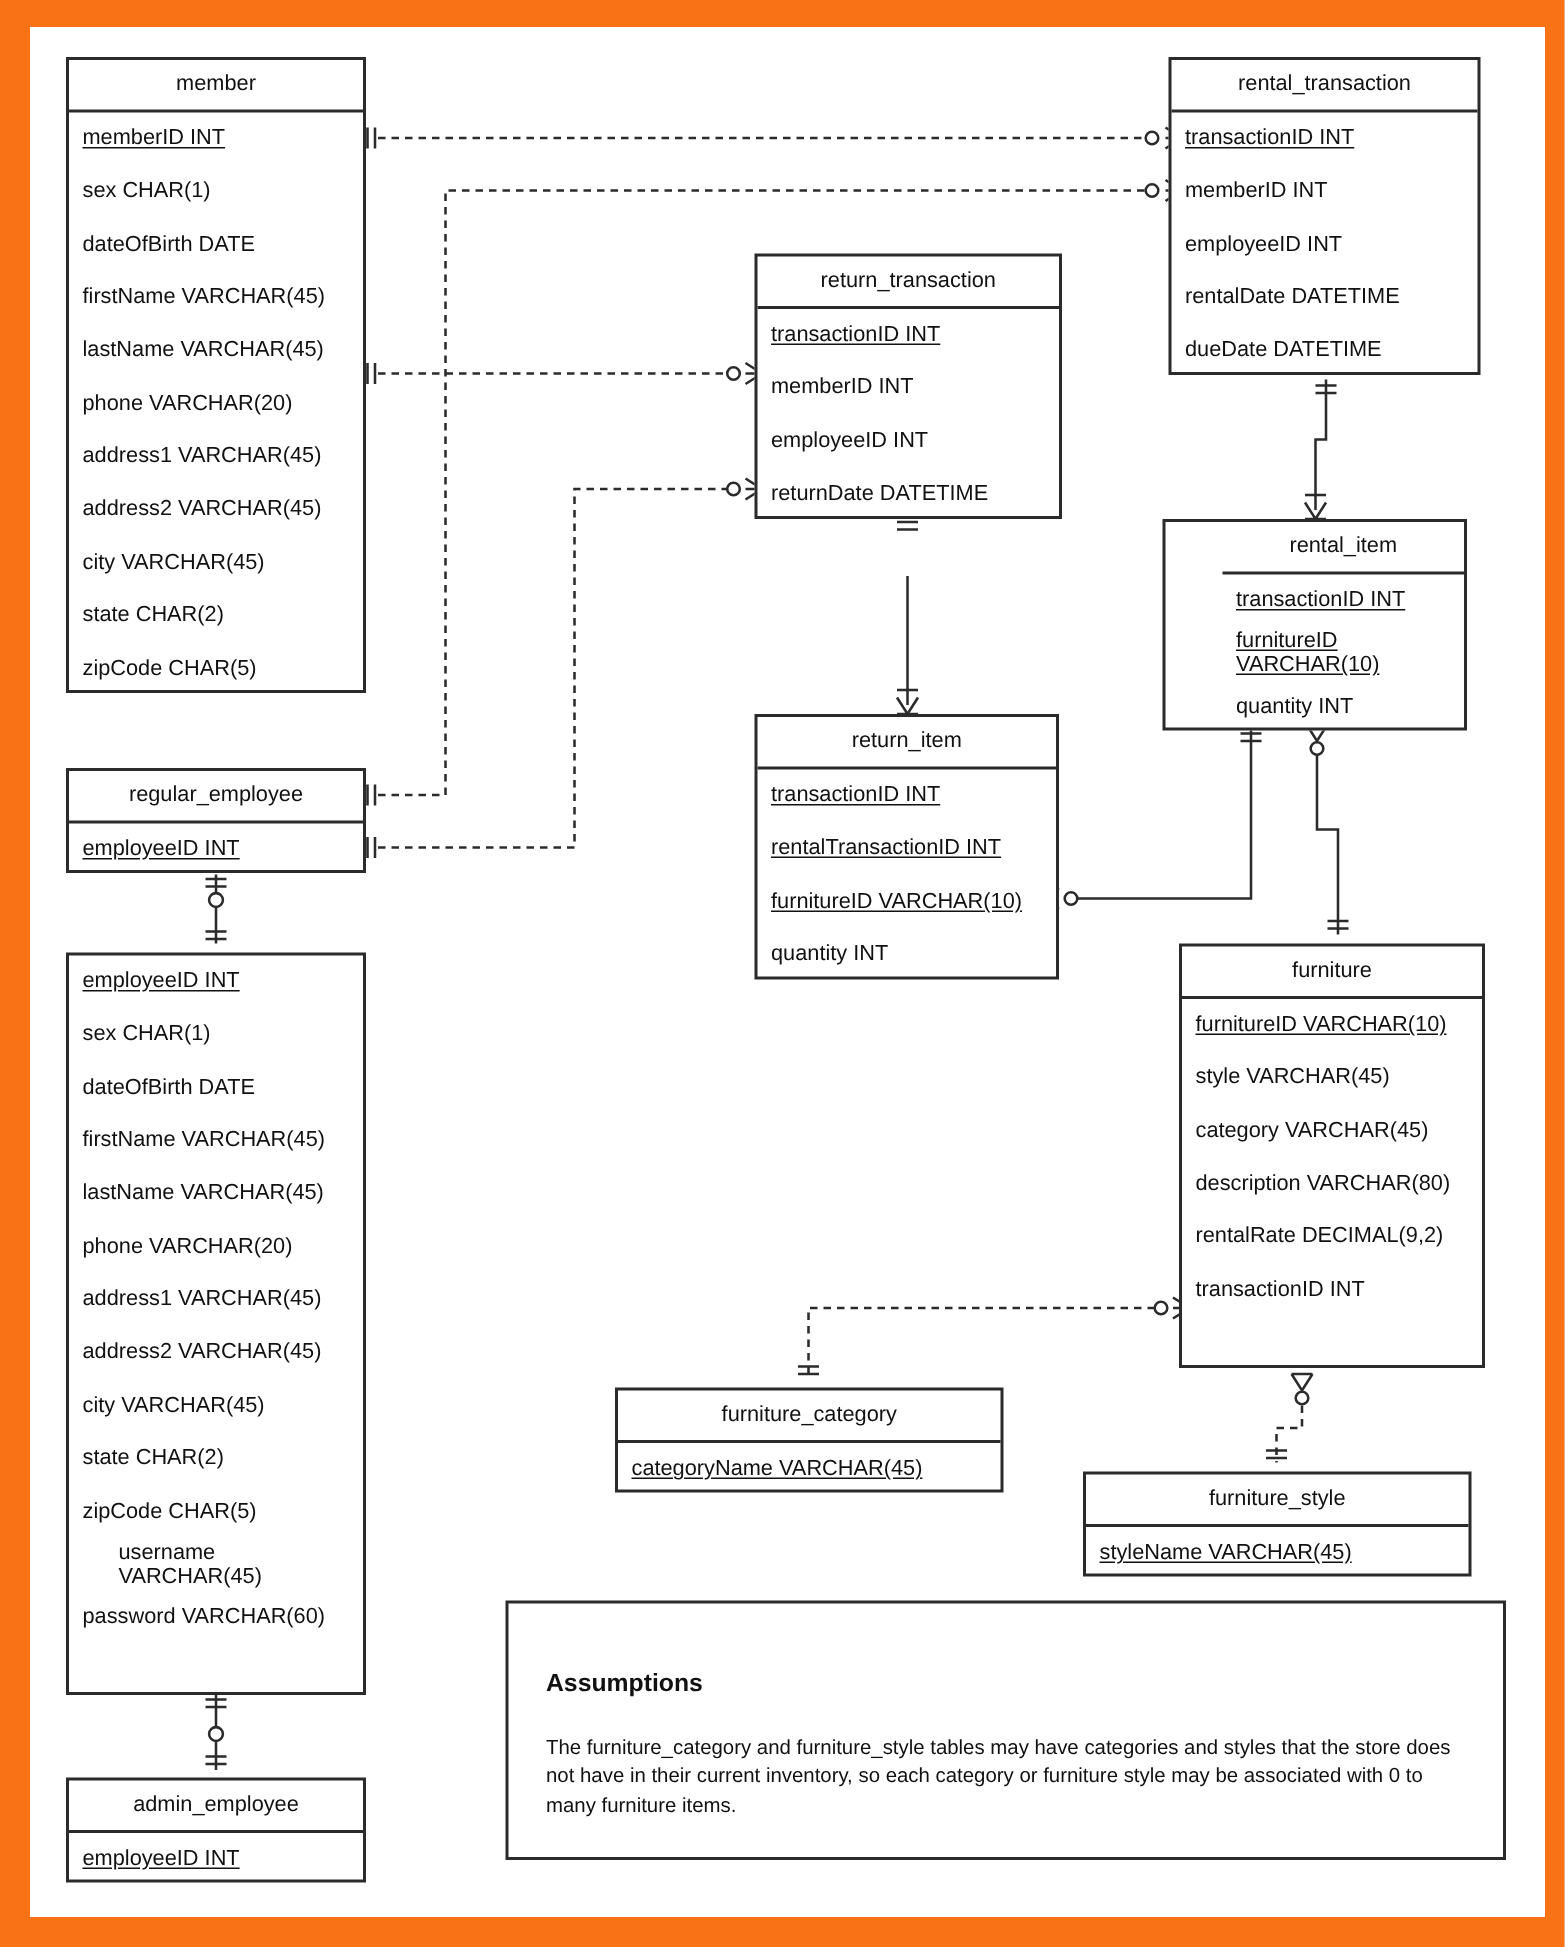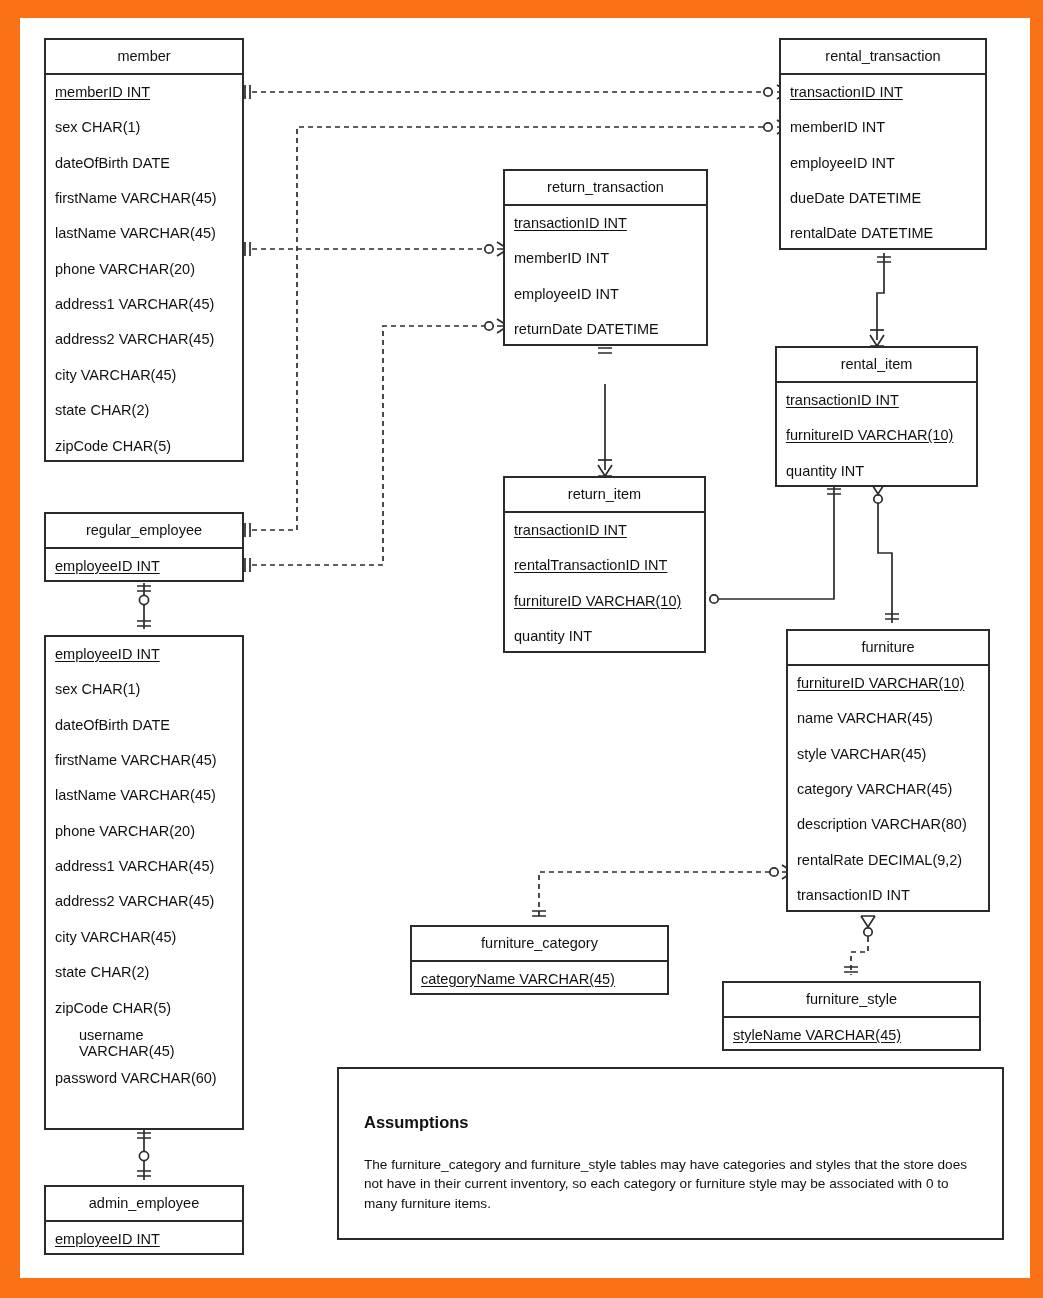--- a/index.html
+++ b/index.html
@@ -217,42 +217,42 @@
         <div class="erow pk" style="height: 35.4px;">
           <span class="t">transactionID INT</span>
         </div>
         <div class="erow" style="height: 35.4px;">
           <span class="t">memberID INT</span>
         </div>
         <div class="erow" style="height: 35.4px;">
           <span class="t">employeeID INT</span>
         </div>
         <div class="erow" style="height: 35.4px;">
+          <span class="t">rentalDate DATETIME</span>
+        </div>
+        <div class="erow" style="height: 35.4px;">
           <span class="t">dueDate DATETIME</span>
-        </div>
-        <div class="erow" style="height: 35.4px;">
-          <span class="t">rentalDate DATETIME</span>
         </div>
       </div>
       <div class="ent" style="left: 503px; top: 169px; width: 205px; height: 176.6px;">
         <div class="ehead" style="height: 35px;">return_transaction</div>
         <div class="erow pk" style="height: 35.4px;">
           <span class="t">transactionID INT</span>
         </div>
         <div class="erow" style="height: 35.4px;">
           <span class="t">memberID INT</span>
         </div>
         <div class="erow" style="height: 35.4px;">
           <span class="t">employeeID INT</span>
         </div>
         <div class="erow" style="height: 35.4px;">
           <span class="t">returnDate DATETIME</span>
         </div>
       </div>
-      <div class="ent" style="left: 775px; top: 346px; width: 203px; height: 141.2px;">
+      <div class="ent" style="left: 775px; top: 346px; width: 203px; height: 141.2px; padding-left: 38px;">
         <div class="ehead" style="height: 35px;">rental_item</div>
         <div class="erow pk" style="height: 35.4px;">
           <span class="t">transactionID INT</span>
         </div>
         <div class="erow pk" style="height: 35.4px;">
           <span class="t">furnitureID VARCHAR(10)</span>
         </div>
         <div class="erow" style="height: 35.4px;">
           <span class="t">quantity INT</span>
         </div>
@@ -269,23 +269,20 @@
           <span class="t">furnitureID VARCHAR(10)</span>
         </div>
         <div class="erow" style="height: 35.4px;">
           <span class="t">quantity INT</span>
         </div>
       </div>
       <div class="ent" style="left: 786px; top: 629px; width: 204px; height: 282.8px;">
         <div class="ehead" style="height: 35px;">furniture</div>
         <div class="erow pk" style="height: 35.4px;">
           <span class="t">furnitureID VARCHAR(10)</span>
-        </div>
-        <div class="erow" style="height: 35.4px;">
-          <span class="t">name VARCHAR(45)</span>
         </div>
         <div class="erow" style="height: 35.4px;">
           <span class="t">style VARCHAR(45)</span>
         </div>
         <div class="erow" style="height: 35.4px;">
           <span class="t">category VARCHAR(45)</span>
         </div>
         <div class="erow" style="height: 35.4px;">
           <span class="t">description VARCHAR(80)</span>
         </div>

